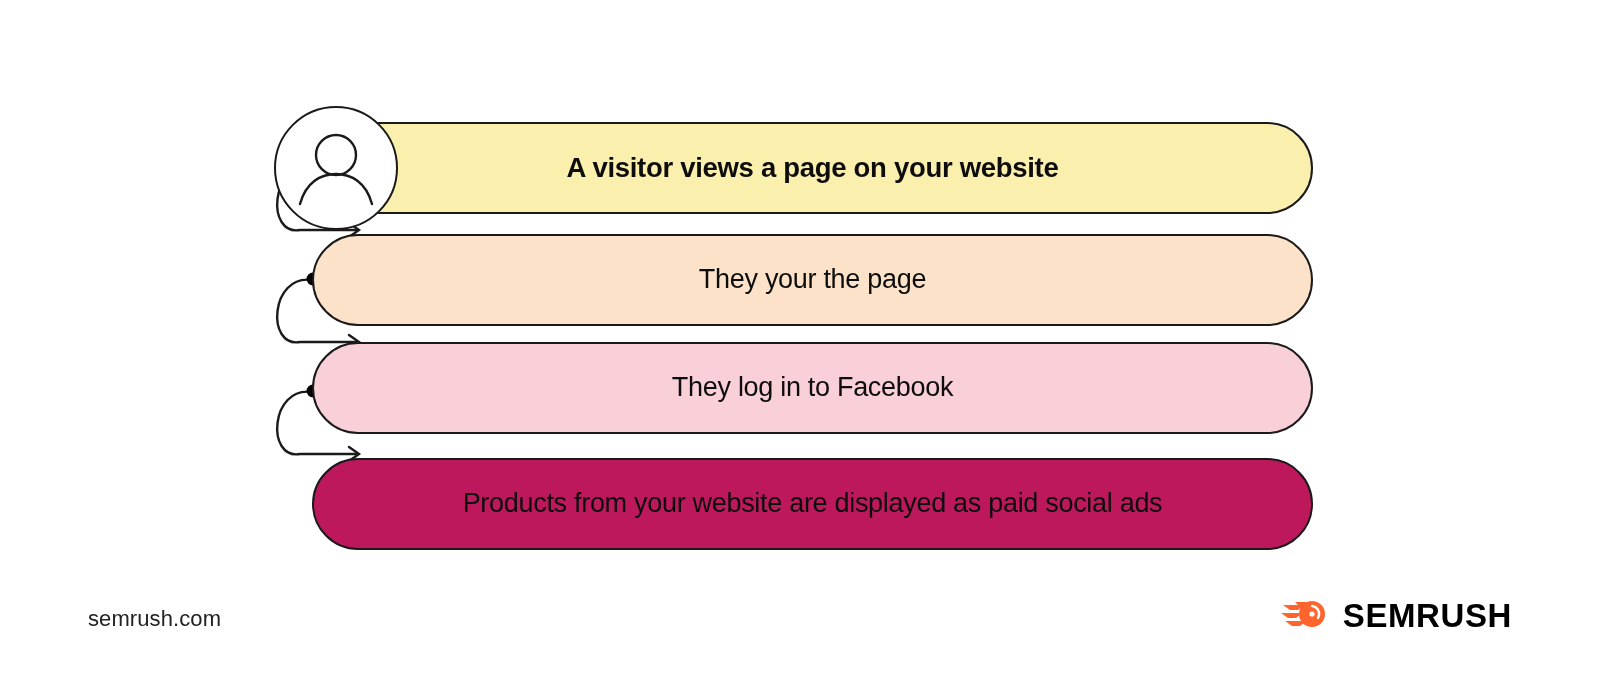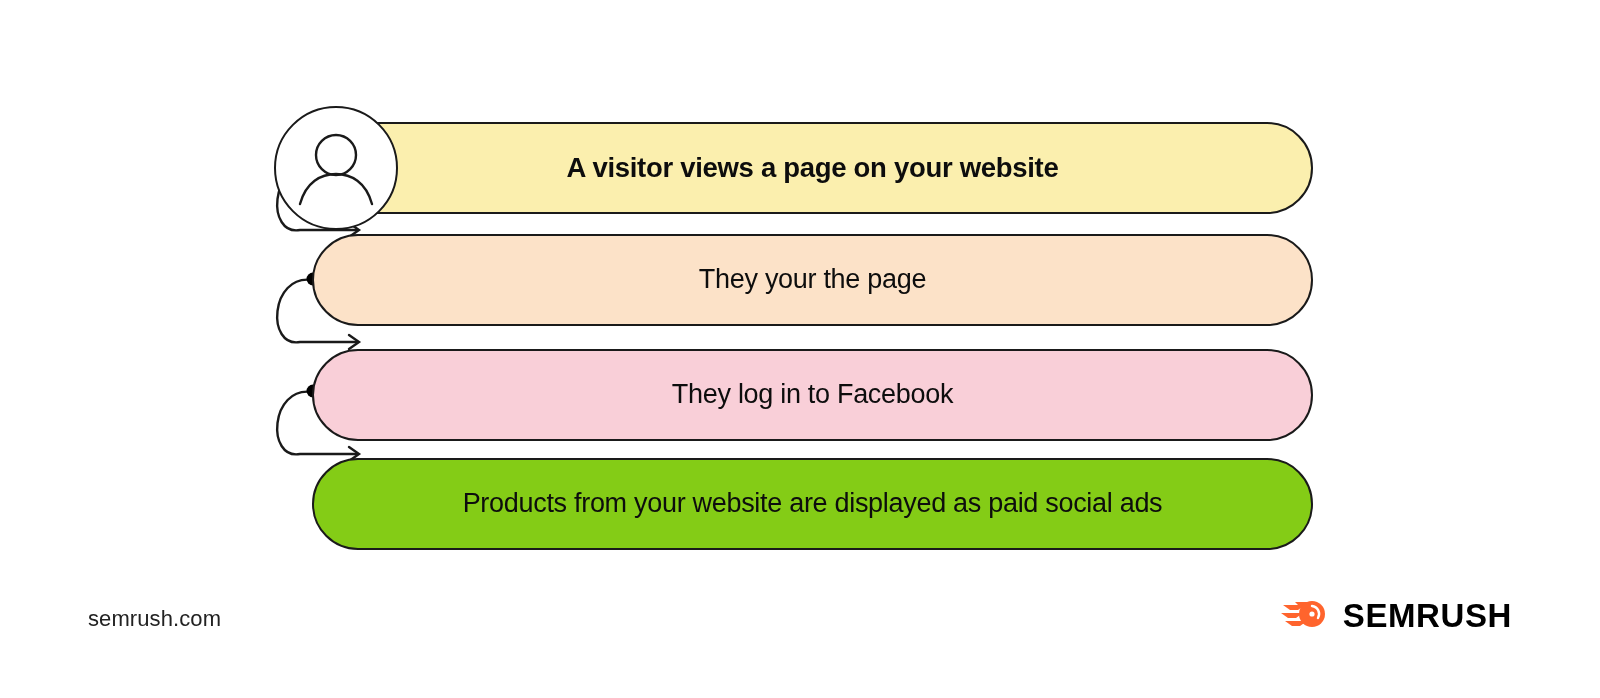--- a/index.html
+++ b/index.html
@@ -159,28 +159,28 @@
         </svg>
       </div>
     </div>
 
     <div class="step-row" style="top:198px;">
       <div class="step-bar" style="background:#FCE2C8;">
         <span class="step-label">They your the page</span>
       </div>
     </div>
 
-    <div class="step-row" style="top:313px;">
+    <div class="step-row" style="top:306px;">
       <div class="step-bar" style="background:#F9CFD8;">
         <span class="step-label">They log in to Facebook</span>
       </div>
     </div>
 
     <div class="step-row" style="top:422px;">
-      <div class="step-bar" style="background:#84cc16;">
+      <div class="step-bar" style="background:#be185d;">
         <span class="step-label">Products from your website are displayed as paid social ads</span>
       </div>
     </div>
 
   </div>
 
   <div class="footer">
     <div class="footer-url">semrush.com</div>
 
     <div class="brand">

